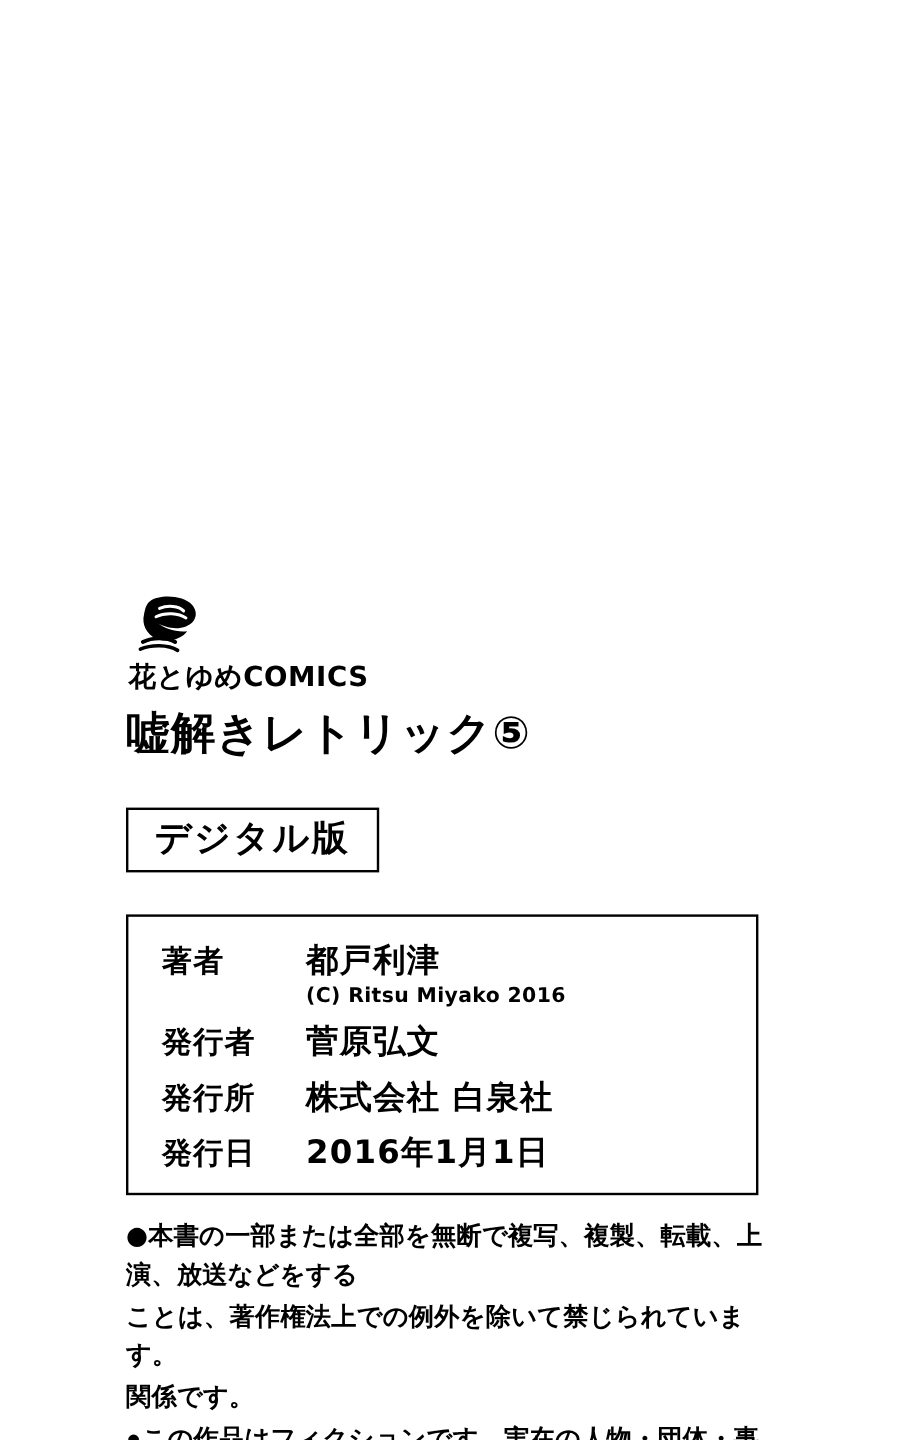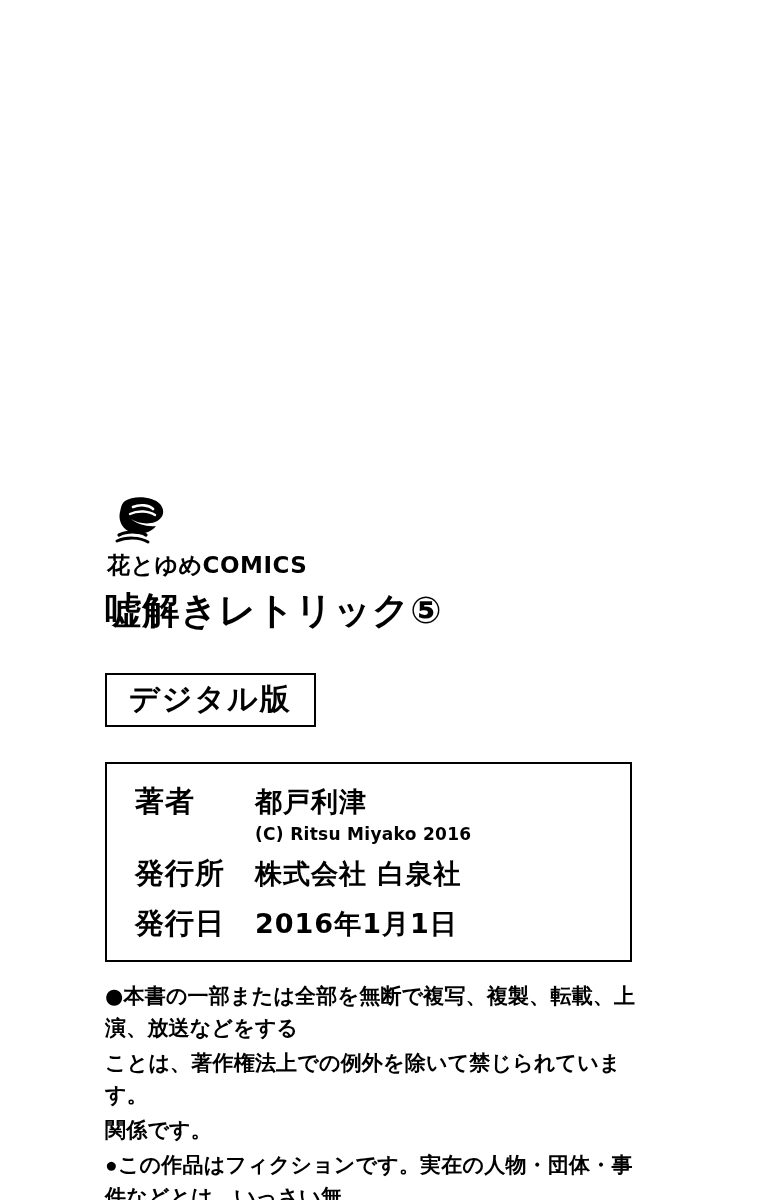--- a/index.html
+++ b/index.html
@@ -88,21 +88,21 @@
     box-sizing: border-box;
     padding: 18px 0 16px 0;
   }
   .credit-row {
     display: flex;
     align-items: baseline;
     padding: 0 0 0 28px;
   }
   .credit-label {
     width: 120px;
-    font-size: 29px;
+    font-size: 25px;
     font-weight: bold;
     letter-spacing: 1px;
     flex: 0 0 auto;
     white-space: nowrap;
   }
   .credit-value {
     font-size: 27px;
     font-weight: bold;
     letter-spacing: 1px;
     white-space: nowrap;
@@ -158,20 +158,24 @@
 
     <div class="credits-frame">
 
       <div class="credit-row">
         <div class="credit-label">著者</div>
         <div class="credit-value">都戸利津</div>
       </div>
 
       <div class="copyright-line">(C) Ritsu Miyako 2016</div>
 
+      <div class="credit-row tight">
+        <div class="credit-label">発行者</div>
+        <div class="credit-value">菅原弘文</div>
+      </div>
 
       <div class="credit-row tight">
         <div class="credit-label">発行所</div>
         <div class="credit-value">株式会社 白泉社</div>
       </div>
 
       <div class="credit-row tight">
         <div class="credit-label">発行日</div>
         <div class="credit-value">2016年1月1日</div>
       </div>

